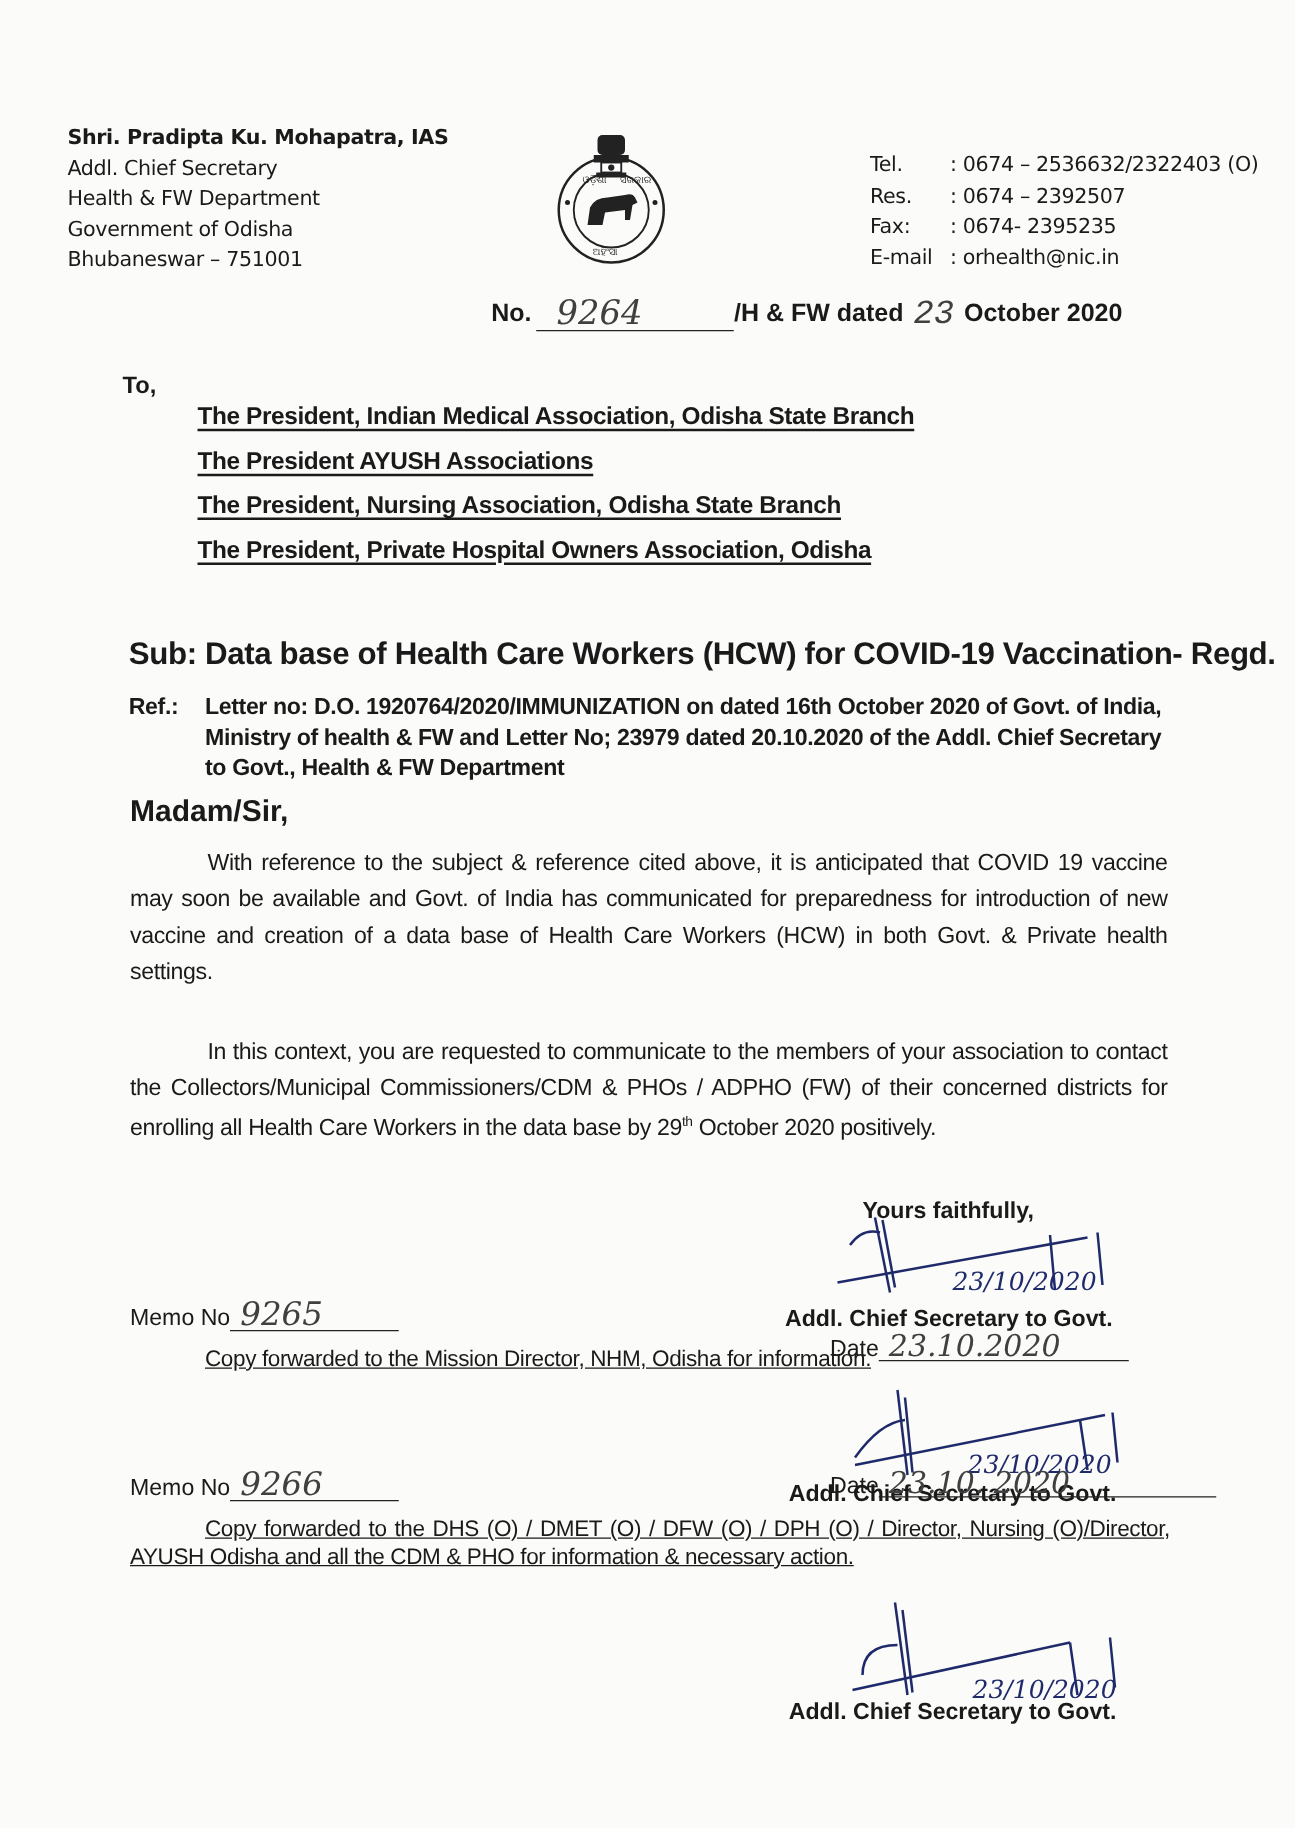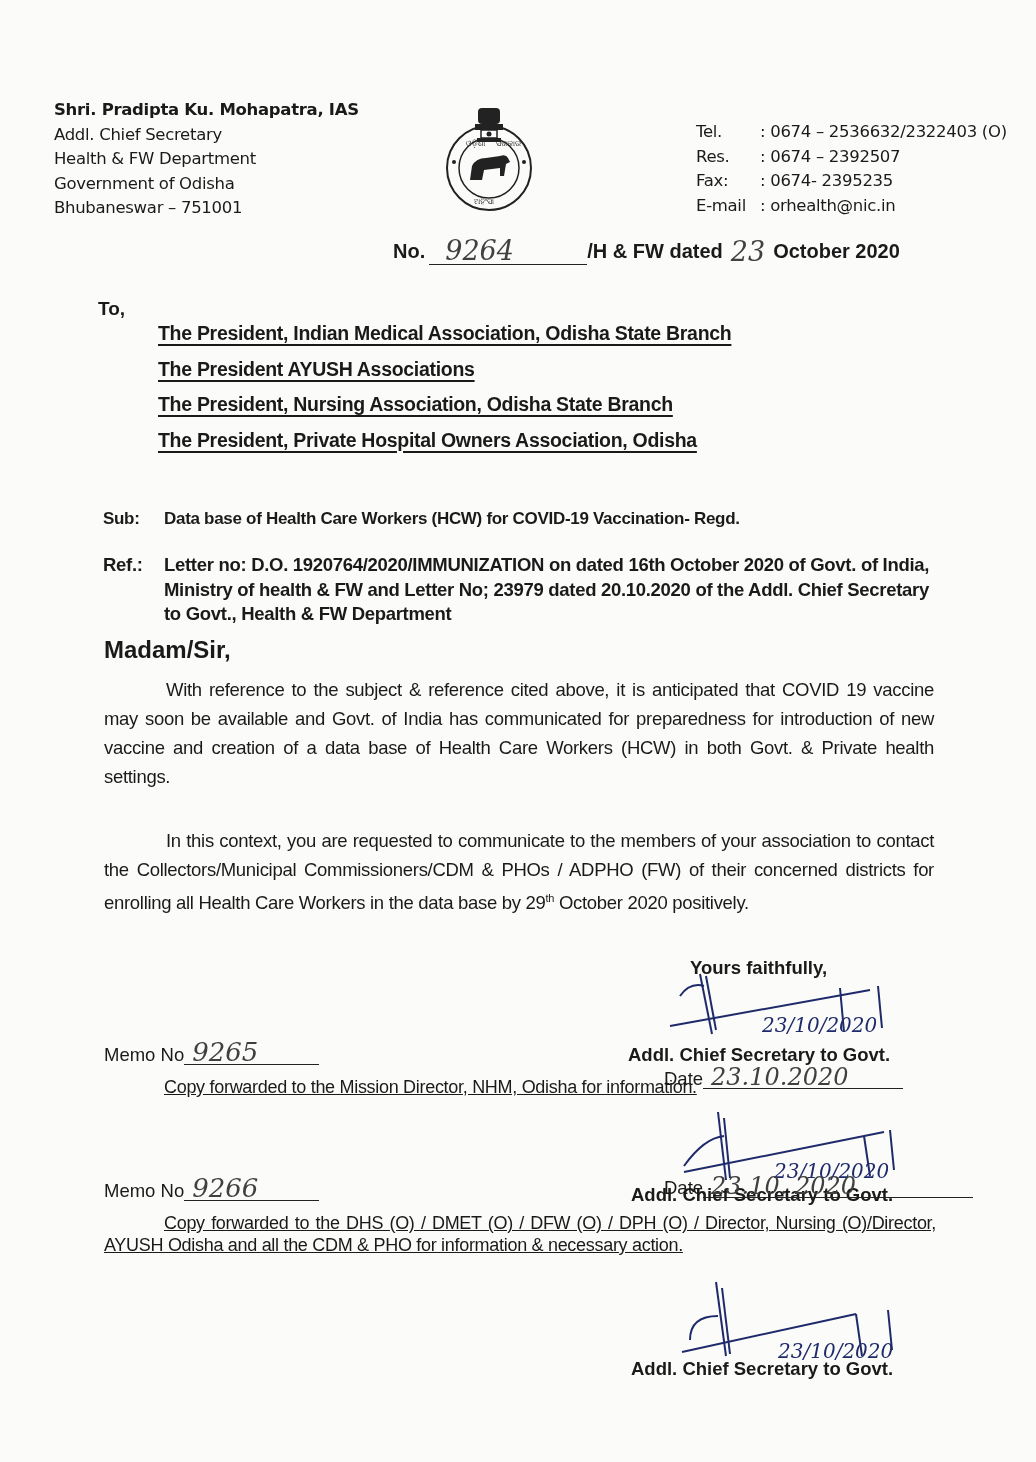--- a/index.html
+++ b/index.html
@@ -16,27 +16,27 @@
   
   .emblem { left: 428px; top: 96px; width: 122px; height: 118px; }
   
   .lh-right { left: 696px; top: 96px; font-size: 16.5px; line-height: 24.5px; font-family: "DejaVu Sans", sans-serif; letter-spacing: -0.3px; margin-top: 24px; }
   .lh-right .row { display: flex; }
   .lh-right .k { width: 64px; }
   
   .numline { left: 393px; top: 238px; font-size: 20px; font-weight: bold; display: flex; align-items: center; white-space: nowrap; }
   .hand { font-family: "DejaVu Serif", serif; font-style: italic; font-weight: normal; color: #404040; }
   .numfield { display: inline-block; width: 158px; border-bottom: 1.5px solid #222; text-align: left; padding-left: 16px; box-sizing: border-box; font-size: 27px; line-height: 26px; margin-left: 4px; }
-  .dayhand { font-size: 27px; margin: 0 8px; line-height: 26px; }
+  .dayhand { font-size: 27px; margin: 0 8px; line-height: 26px; font-family: Liberation Mono, monospace; }
   
   .to { left: 98px; top: 298px; font-size: 19px; font-weight: bold; }
   .addressees { left: 158px; top: 316px; font-size: 19.5px; font-weight: bold; line-height: 35.5px; }
   .addressees div { text-decoration: underline; text-decoration-thickness: 2px; text-underline-offset: 4px; letter-spacing: -0.3px; }
   
-  .sub { left: 103px; top: 509px; font-size: 17px; font-weight: bold; display: flex; letter-spacing: -0.3px; }
+  .sub { left: 103px; top: 509px; font-size: 25px; font-weight: bold; display: flex; letter-spacing: -0.3px; }
   .sub .lbl { width: 61px; }
   .ref { left: 103px; top: 553px; font-size: 18.5px; font-weight: bold; display: flex; line-height: 24.5px; letter-spacing: -0.3px; }
   .ref .lbl { width: 61px; }
   .ref .txt { width: 780px; }
   .salute { left: 104px; top: 636px; font-size: 24px; font-weight: bold; }
   
   .para { left: 104px; width: 830px; font-size: 18.5px; line-height: 29px; text-align: justify; text-indent: 62px; letter-spacing: -0.3px; }
   .p1 { top: 675px; }
   .p2 { top: 826px; }
   .p2 sup { font-size: 11px; }

